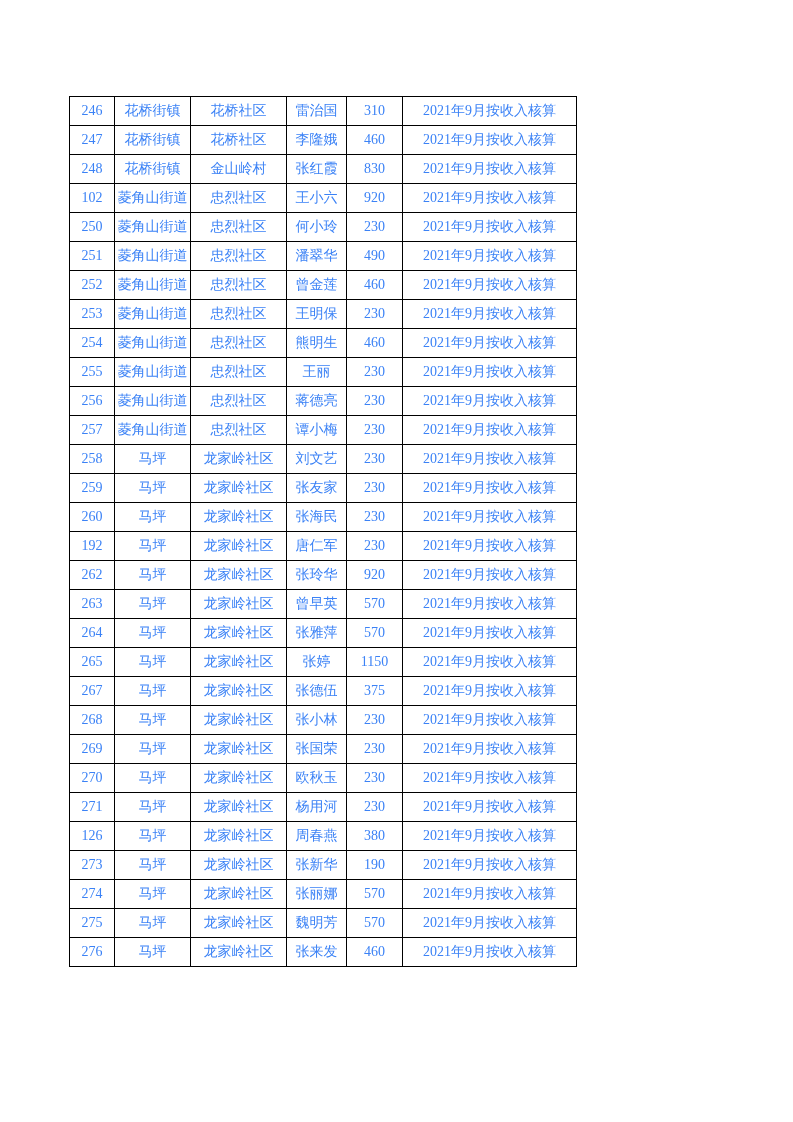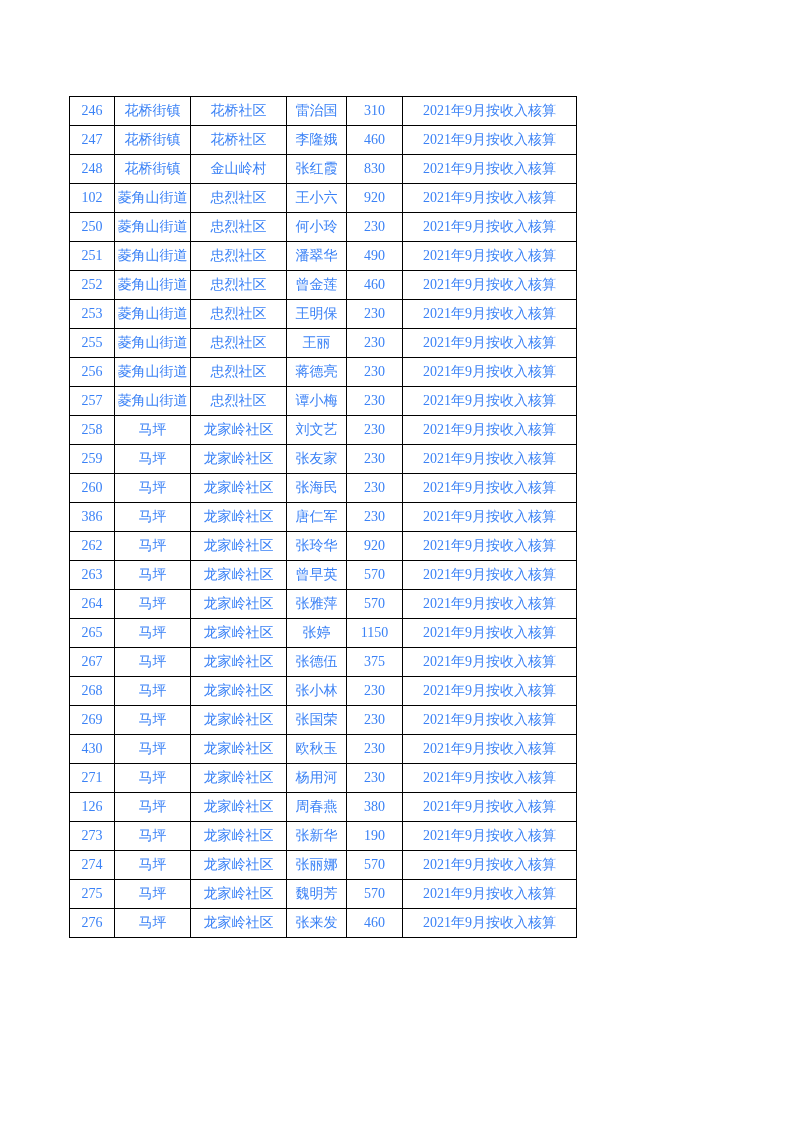--- a/index.html
+++ b/index.html
@@ -115,20 +115,28 @@
   </tr>
         <tr>
     <td>253</td>
     <td>菱角山街道</td>
     <td>忠烈社区</td>
     <td>王明保</td>
     <td>230</td>
     <td>2021年9月按收入核算</td>
   </tr>
         <tr>
+    <td>254</td>
+    <td>菱角山街道</td>
+    <td>忠烈社区</td>
+    <td>熊明生</td>
+    <td>460</td>
+    <td>2021年9月按收入核算</td>
+  </tr>
+        <tr>
     <td>255</td>
     <td>菱角山街道</td>
     <td>忠烈社区</td>
     <td>王丽</td>
     <td>230</td>
     <td>2021年9月按收入核算</td>
   </tr>
         <tr>
     <td>256</td>
     <td>菱角山街道</td>
@@ -163,21 +171,21 @@
   </tr>
         <tr>
     <td>260</td>
     <td>马坪</td>
     <td>龙家岭社区</td>
     <td>张海民</td>
     <td>230</td>
     <td>2021年9月按收入核算</td>
   </tr>
         <tr>
-    <td>386</td>
+    <td>192</td>
     <td>马坪</td>
     <td>龙家岭社区</td>
     <td>唐仁军</td>
     <td>230</td>
     <td>2021年9月按收入核算</td>
   </tr>
         <tr>
     <td>262</td>
     <td>马坪</td>
     <td>龙家岭社区</td>
@@ -227,21 +235,21 @@
   </tr>
         <tr>
     <td>269</td>
     <td>马坪</td>
     <td>龙家岭社区</td>
     <td>张国荣</td>
     <td>230</td>
     <td>2021年9月按收入核算</td>
   </tr>
         <tr>
-    <td>430</td>
+    <td>270</td>
     <td>马坪</td>
     <td>龙家岭社区</td>
     <td>欧秋玉</td>
     <td>230</td>
     <td>2021年9月按收入核算</td>
   </tr>
         <tr>
     <td>271</td>
     <td>马坪</td>
     <td>龙家岭社区</td>

